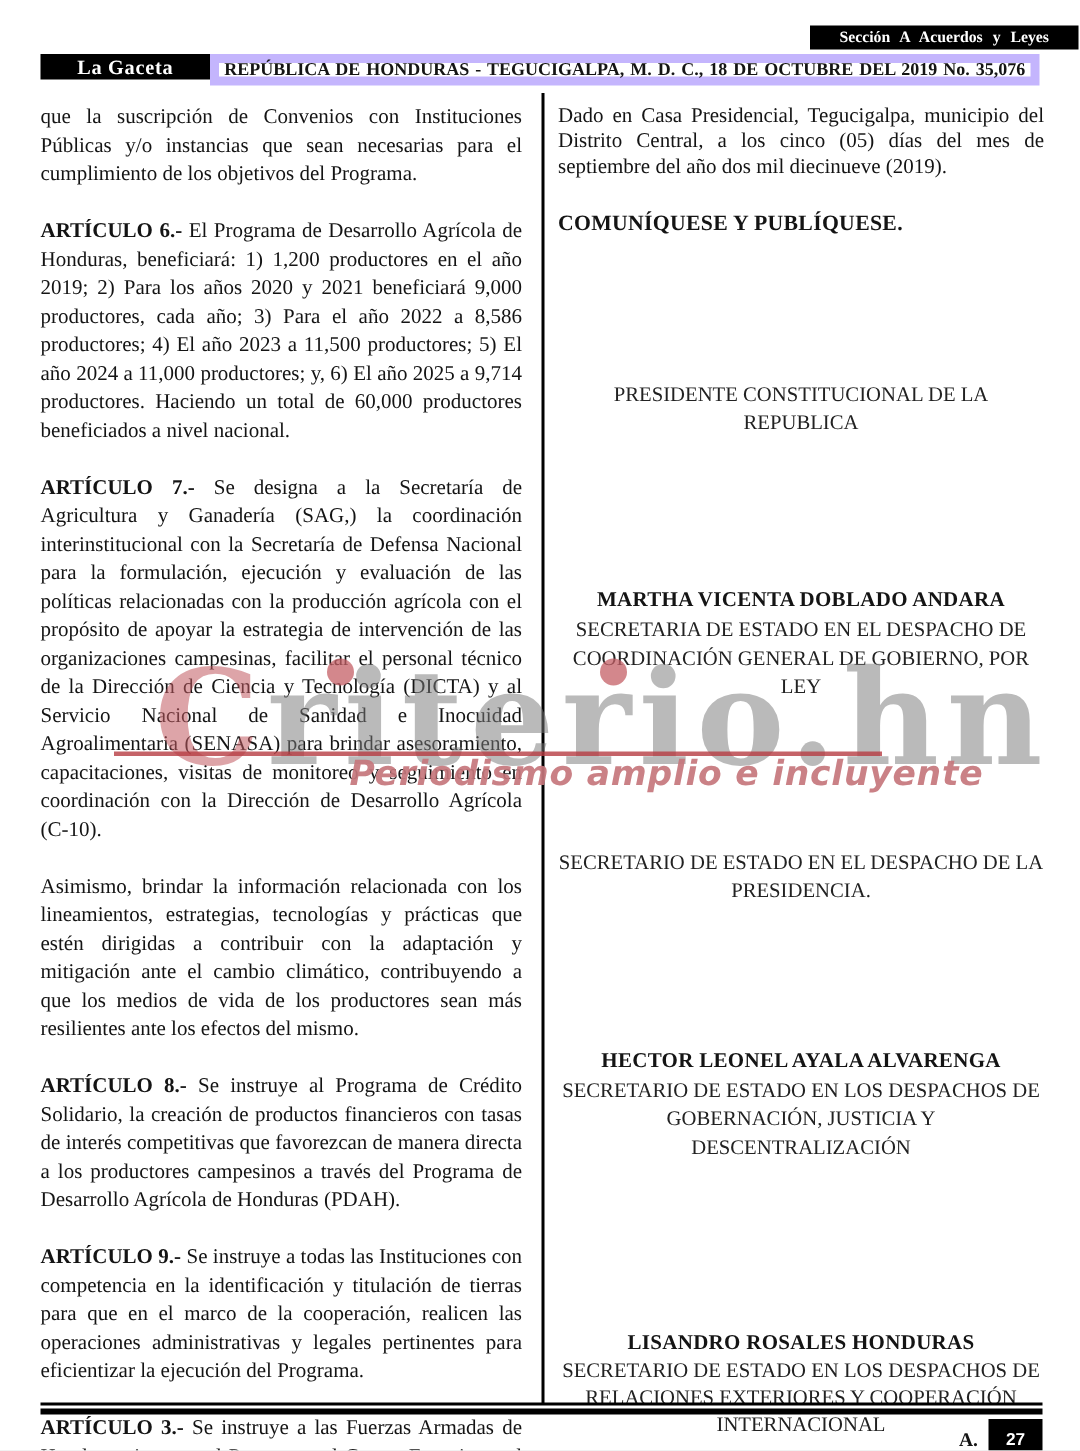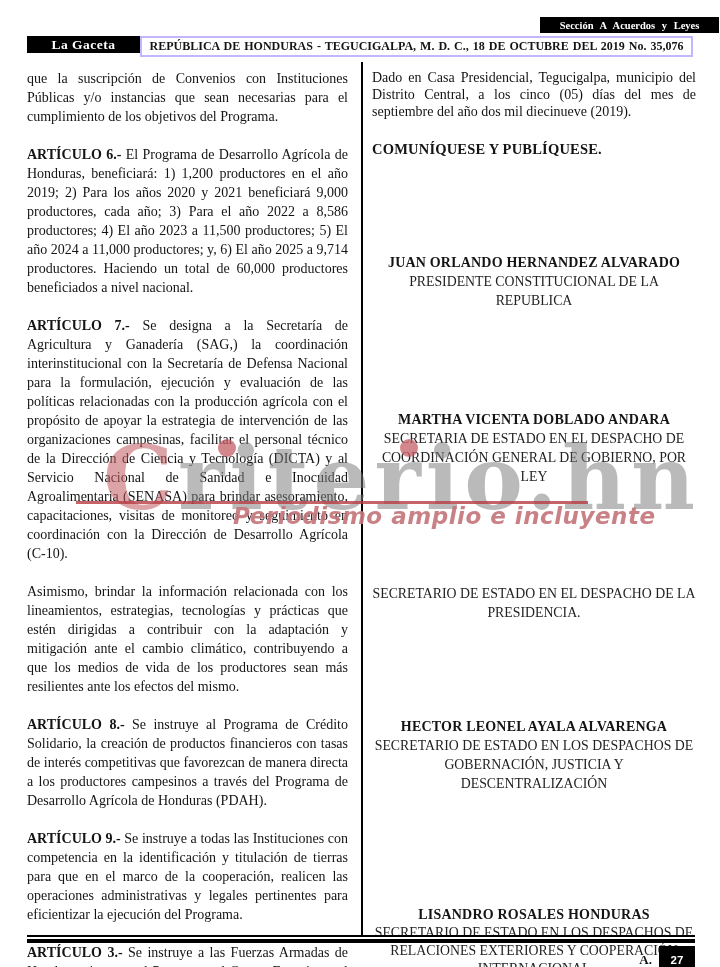--- a/index.html
+++ b/index.html
@@ -35,21 +35,21 @@
   }
   .masthead {
     width: 113px; height: 17px;
     background: #000; color: #fff;
     font-size: 13.5px; font-weight: bold;
     display: flex; align-items: center; justify-content: center;
     letter-spacing: 0.5px;
   }
   .header-bar {
     flex: 1; height: 21px;
-    border: 2px solid #c4b5fd;
+    border: 6px solid #c4b5fd;
     background: #fff;
     display: flex; align-items: center; justify-content: center;
     font-size: 12px; font-weight: bold;
     word-spacing: 1px;
     white-space: nowrap;
   }
 
   
   .divider {
     position: absolute;
@@ -176,21 +176,20 @@
     <p class="para"><span class="lead">ARTÍCULO 9.-</span> <span>Se instruye a todas las Instituciones con competencia en la identificación y titulación de tierras para que en el marco de la cooperación, realicen las operaciones administrativas y legales pertinentes para eficientizar la ejecución del Programa.</span></p>
     <p class="para"><span class="lead">ARTÍCULO 3.-</span> <span>Se instruye a las Fuerzas Armadas de Honduras, integrar al Programa, al Centro Experimental de Desarrollo Agropecuario y Conservación Ecológica (CEDACE) a fin de capacitar a militares y ciudadanos civiles en las diferentes técnicas agrícolas, forestales y ecológicas.</span></p>
 
   </div>
 
   <div class="col-right">
     <p class="dado">Dado en Casa Presidencial, Tegucigalpa, municipio del Distrito Central, a los cinco (05) días del mes de septiembre del año dos mil diecinueve (2019).</p>
     <p class="comuniquese">COMUNÍQUESE Y PUBLÍQUESE.</p>
 
     <div class="sig sig-1">
-      <div class="sig-name">JUAN ORLANDO HERNANDEZ ALVARADO</div>
       <div class="sig-title">PRESIDENTE CONSTITUCIONAL DE LA REPUBLICA</div>
     </div>
     <div class="sig sig-2">
       <div class="sig-name">MARTHA VICENTA DOBLADO ANDARA</div>
       <div class="sig-title">SECRETARIA DE ESTADO EN EL DESPACHO DE COORDINACIÓN GENERAL DE GOBIERNO, POR LEY</div>
     </div>
     <div class="sig sig-3">
       <div class="sig-title">SECRETARIO DE ESTADO EN EL DESPACHO DE LA PRESIDENCIA.</div>
     </div>
     <div class="sig sig-4">

